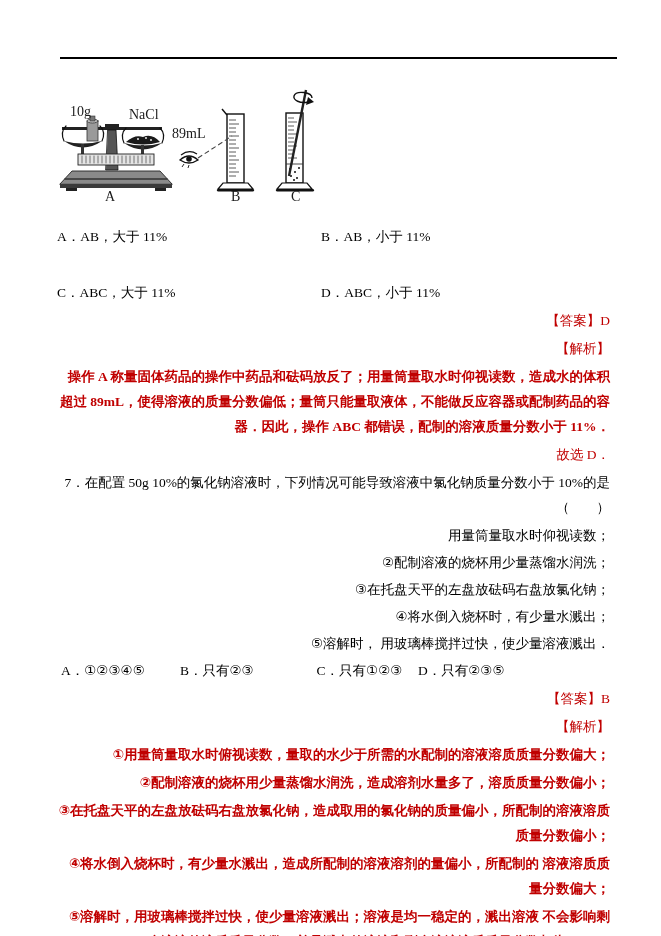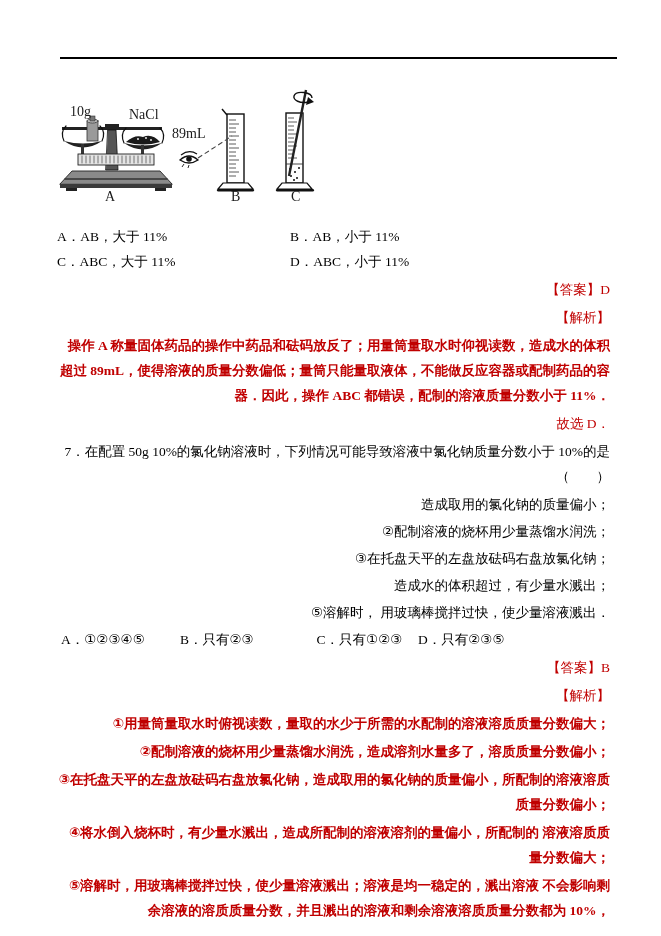--- a/index.html
+++ b/index.html
@@ -20,21 +20,21 @@
   .lbl-b{left:181px;top:105px;}
   .lbl-c{left:241px;top:105px;}
   
   .text-col{
     position:absolute;left:57px;top:224px;width:553px;
     font-size:13.5px;line-height:25px;
   }
   .text-col p{margin:0 0 3px 0;text-align:right;}
   .red{color:#c00000;}
   .para{text-align:justify;font-weight:bold;}
-  .opt-grid{display:grid;grid-template-columns:233px 1fr;margin-bottom:3px;}
+  .opt-grid{display:grid;grid-template-columns:233px 1fr;margin-bottom:3px;gap:31px;}
   .opt-grid span{display:block;line-height:25px;}
   .opt-row{display:flex;margin:0 0 3px 4px;}
   .opt-row span{display:inline-block;line-height:25px;}
   .opt-row .w1{width:119px;}
   .opt-row .w2{width:121px;}
   .opt-row .w3{width:117px;text-align:center;}
   .q7-items p{margin:0 0 2px 0;}
 </style>
 </head>
 <body>
@@ -130,24 +130,24 @@
   </div>
 
   <p class="red"><span>【答案】</span><span>D</span></p>
   <p class="red">【解析】</p>
   <p class="red para">操作 A 称量固体药品的操作中药品和砝码放反了；用量筒量取水时仰视读数，造成水的体积超过 89mL，使得溶液的质量分数偏低；量筒只能量取液体，不能做反应容器或配制药品的容器．因此，操作 ABC 都错误，配制的溶液质量分数小于 11%．</p>
   <p class="red">故选 D．</p>
 
   <p>7．在配置 50g 10%的氯化钠溶液时，下列情况可能导致溶液中氯化钠质量分数小于 10%的是（　　）</p>
 
   <div class="q7-items">
-    <p>造成取用的氯化钠的质量偏小；</p>
+    <p>用量筒量取水时仰视读数；</p>
     <p>②配制溶液的烧杯用少量蒸馏水润洗；</p>
     <p>③在托盘天平的左盘放砝码右盘放氯化钠；</p>
-    <p>造成水的体积超过，有少量水溅出；</p>
+    <p>④将水倒入烧杯时，有少量水溅出；</p>
     <p>⑤溶解时， 用玻璃棒搅拌过快，使少量溶液溅出．</p>
   </div>
 
   <div class="opt-row">
     <span class="w1">A．①②③④⑤</span>
     <span class="w2">B．只有②③</span>
     <span class="w3">C．只有①②③</span>
     <span>D．只有②③⑤</span>
   </div>
 

